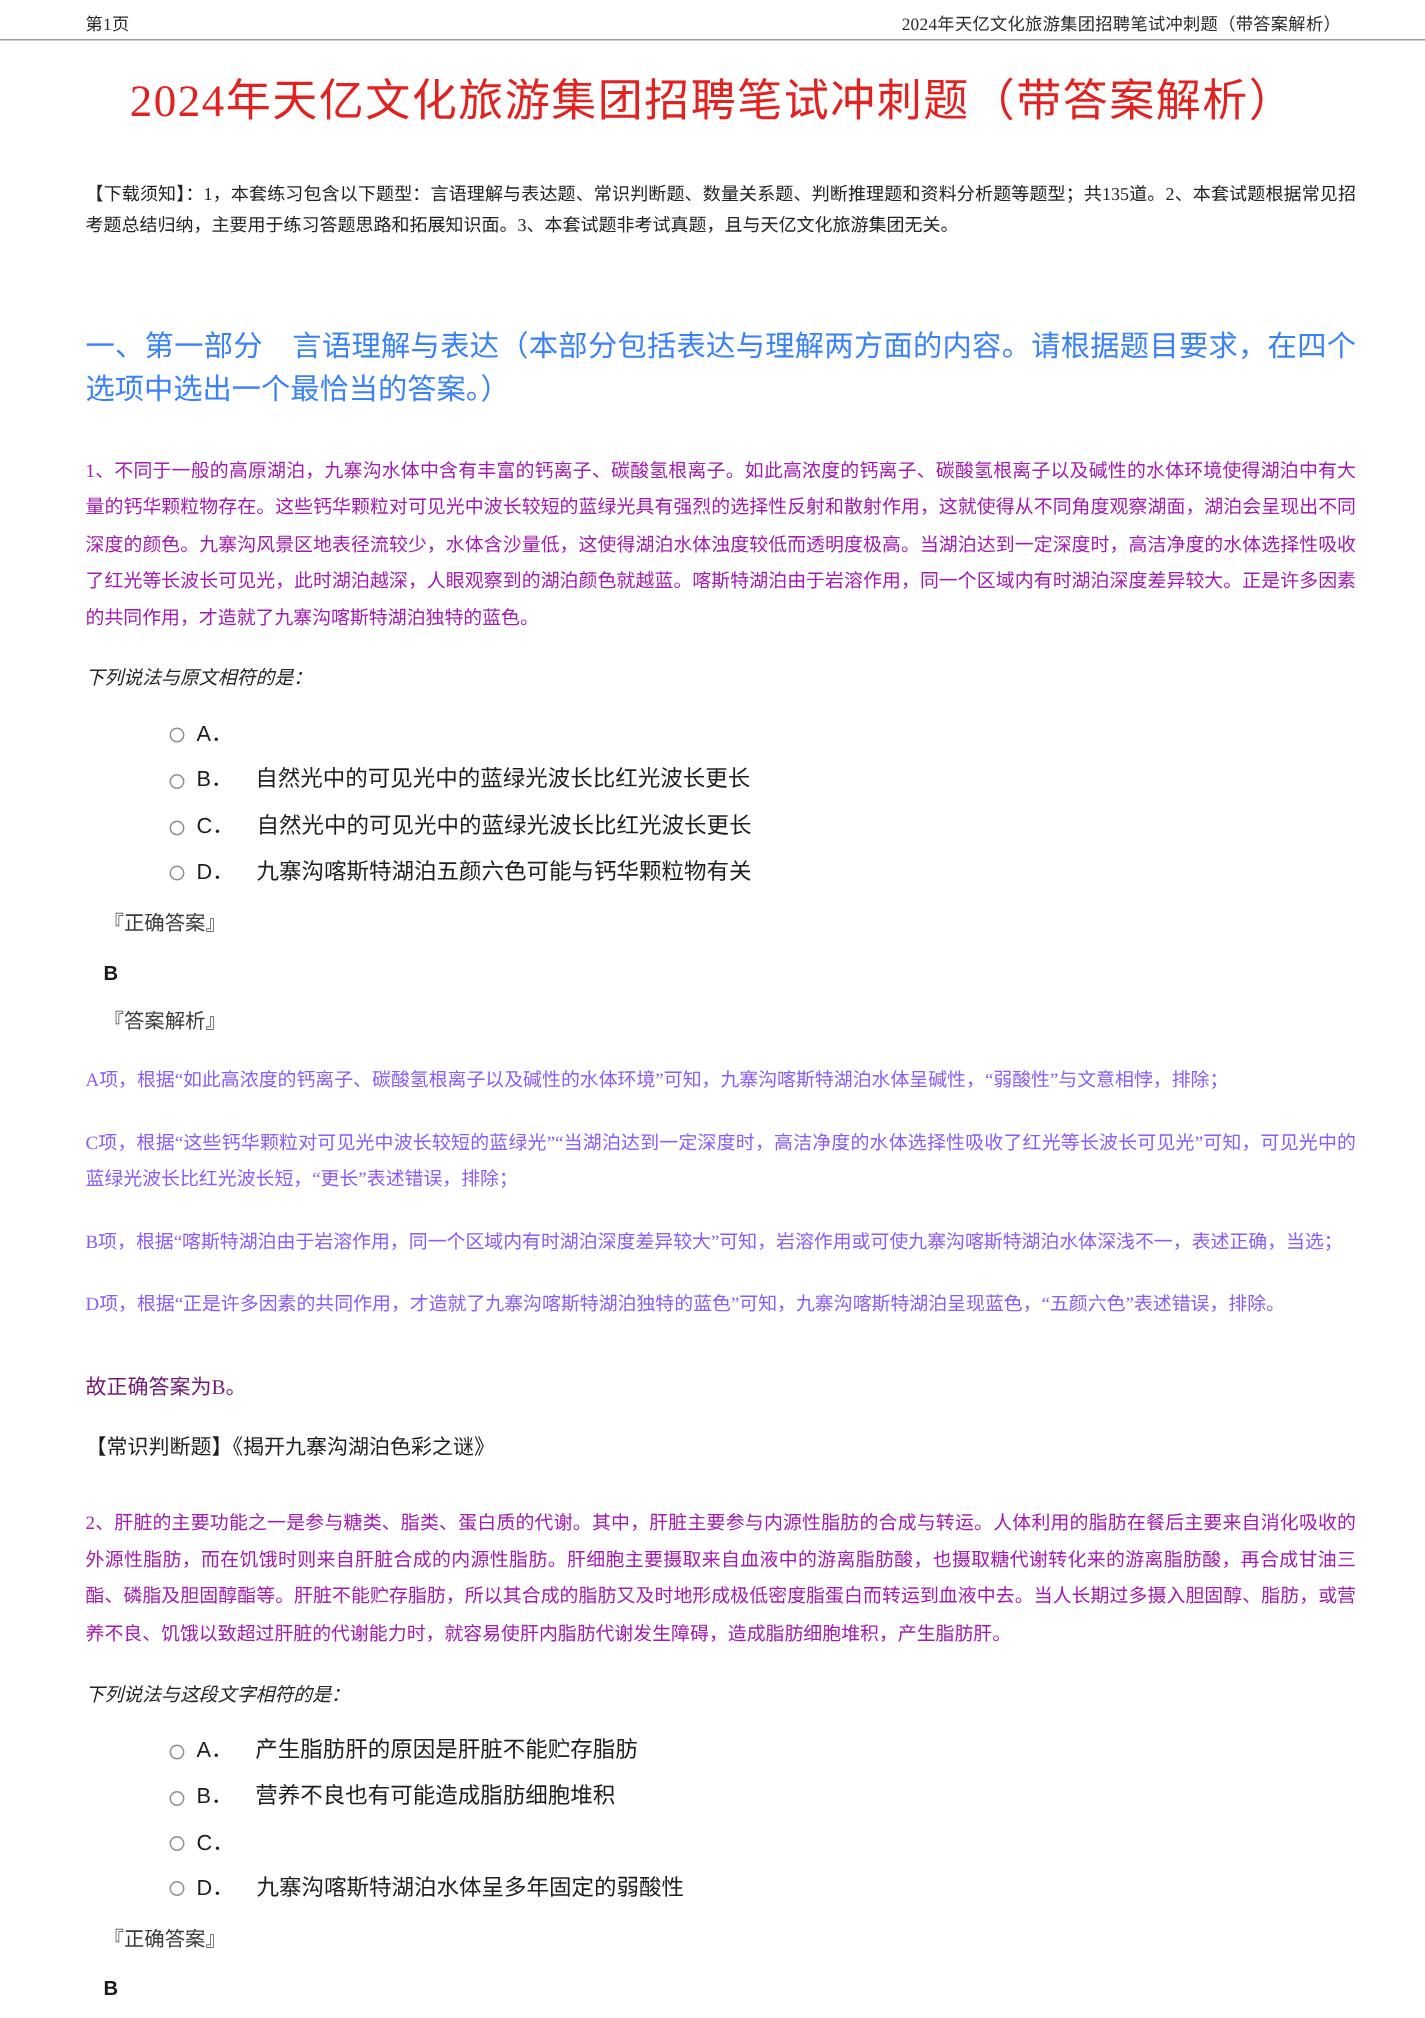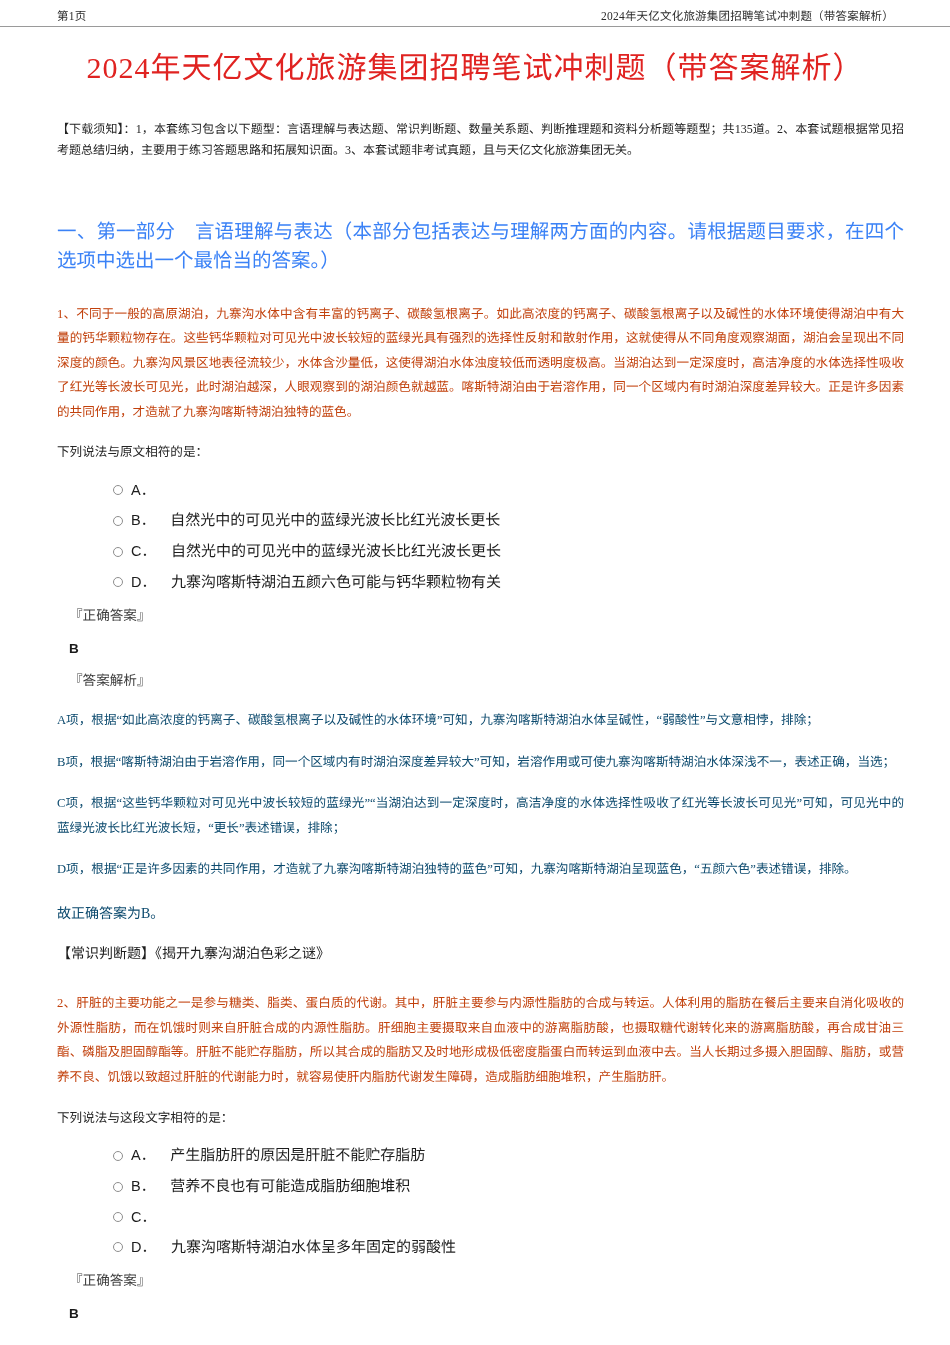--- a/index.html
+++ b/index.html
@@ -80,29 +80,30 @@
     text-align: justify;
     text-justify: inter-ideograph;
   }
 
   .q-block {
     margin-top: 26px;
   }
   .q-stem {
     font-size: 12.6px;
     line-height: 1.95;
-    color: #c2410c;
+    color: #a21caf;
     text-align: justify;
     text-justify: inter-ideograph;
   }
   .q-prompt {
     font-size: 12.6px;
     line-height: 1.9;
     color: #242424;
     margin-top: 17px;
+    font-style: italic;
   }
 
   .options {
     margin: 12px 0 0 0;
     padding: 0;
     list-style: none;
   }
   .option-row {
     display: flex;
     align-items: center;
@@ -150,30 +151,30 @@
     line-height: 1.35;
     padding-left: 12px;
   }
   .ans-label.tight {
     margin-top: 2px;
   }
 
   .expl {
     font-size: 12.6px;
     line-height: 1.95;
-    color: #0c4a6e;
+    color: #8b5cf6;
     margin-top: 17px;
     text-align: justify;
     text-justify: inter-ideograph;
   }
   .expl-concl {
     font-size: 14px;
     line-height: 1.7;
-    color: #0c4a6e;
-    margin-top: 20px;
+    color: #701a75;
+    margin-top: 32px;
   }
   .source {
     font-size: 14px;
     line-height: 1.7;
     color: #1d1d1d;
     margin-top: 16px;
   }
 </style>
 </head>
 <body>
@@ -217,22 +218,22 @@
           <span class="opt-letter">D．</span>
           <span class="opt-text">九寨沟喀斯特湖泊五颜六色可能与钙华颗粒物有关</span>
         </li>
       </ul>
 
       <p class="ans-label">『正确答案』</p>
       <p class="ans-value">B</p>
       <p class="ans-label tight">『答案解析』</p>
 
       <p class="expl">A项，根据“如此高浓度的钙离子、碳酸氢根离子以及碱性的水体环境”可知，九寨沟喀斯特湖泊水体呈碱性，“弱酸性”与文意相悖，排除；</p>
+      <p class="expl">C项，根据“这些钙华颗粒对可见光中波长较短的蓝绿光”“当湖泊达到一定深度时，高洁净度的水体选择性吸收了红光等长波长可见光”可知，可见光中的蓝绿光波长比红光波长短，“更长”表述错误，排除；</p>
       <p class="expl">B项，根据“喀斯特湖泊由于岩溶作用，同一个区域内有时湖泊深度差异较大”可知，岩溶作用或可使九寨沟喀斯特湖泊水体深浅不一，表述正确，当选；</p>
-      <p class="expl">C项，根据“这些钙华颗粒对可见光中波长较短的蓝绿光”“当湖泊达到一定深度时，高洁净度的水体选择性吸收了红光等长波长可见光”可知，可见光中的蓝绿光波长比红光波长短，“更长”表述错误，排除；</p>
       <p class="expl">D项，根据“正是许多因素的共同作用，才造就了九寨沟喀斯特湖泊独特的蓝色”可知，九寨沟喀斯特湖泊呈现蓝色，“五颜六色”表述错误，排除。</p>
 
       <p class="expl-concl">故正确答案为B。</p>
       <p class="source">【常识判断题】《揭开九寨沟湖泊色彩之谜》</p>
     </div>
 
     <div class="q-block">
       <p class="q-stem">2、肝脏的主要功能之一是参与糖类、脂类、蛋白质的代谢。其中，肝脏主要参与内源性脂肪的合成与转运。人体利用的脂肪在餐后主要来自消化吸收的外源性脂肪，而在饥饿时则来自肝脏合成的内源性脂肪。肝细胞主要摄取来自血液中的游离脂肪酸，也摄取糖代谢转化来的游离脂肪酸，再合成甘油三酯、磷脂及胆固醇酯等。肝脏不能贮存脂肪，所以其合成的脂肪又及时地形成极低密度脂蛋白而转运到血液中去。当人长期过多摄入胆固醇、脂肪，或营养不良、饥饿以致超过肝脏的代谢能力时，就容易使肝内脂肪代谢发生障碍，造成脂肪细胞堆积，产生脂肪肝。</p>
       <p class="q-prompt">下列说法与这段文字相符的是：</p>
 

